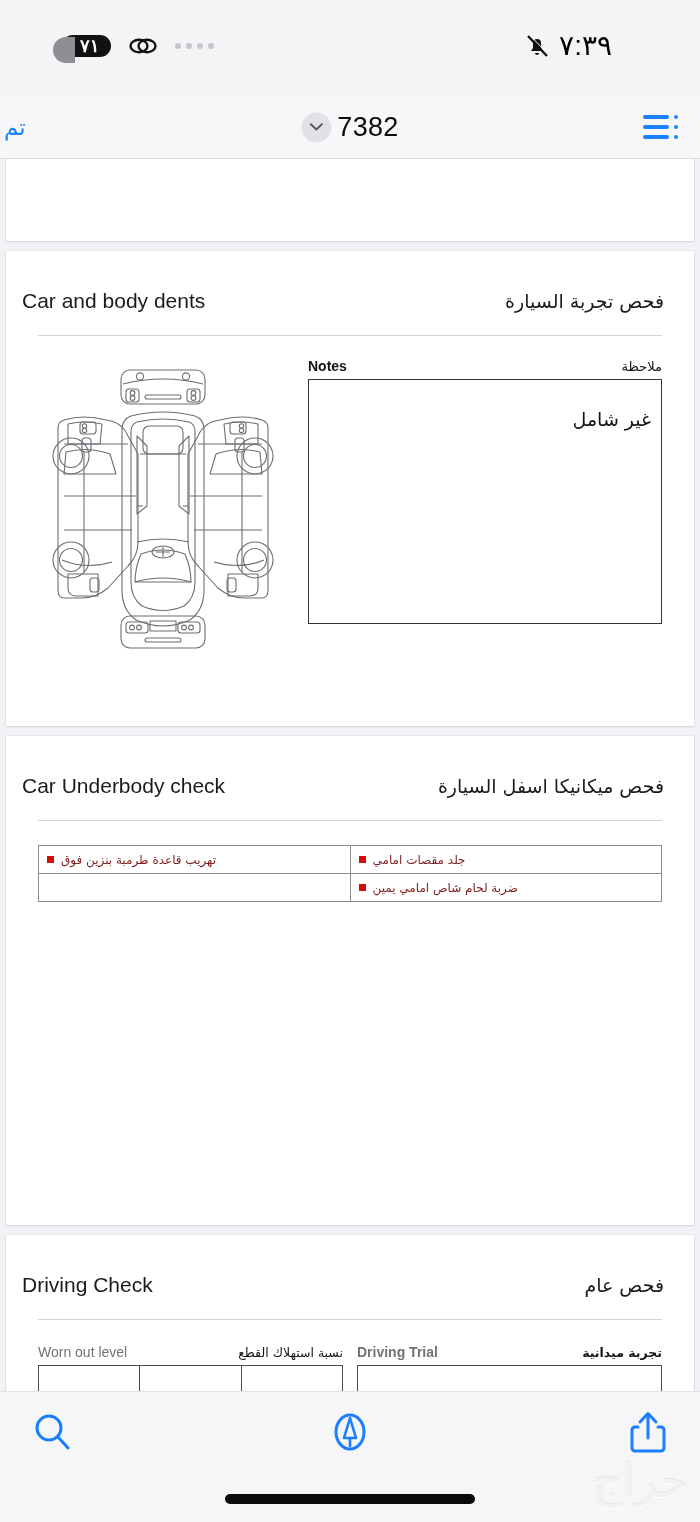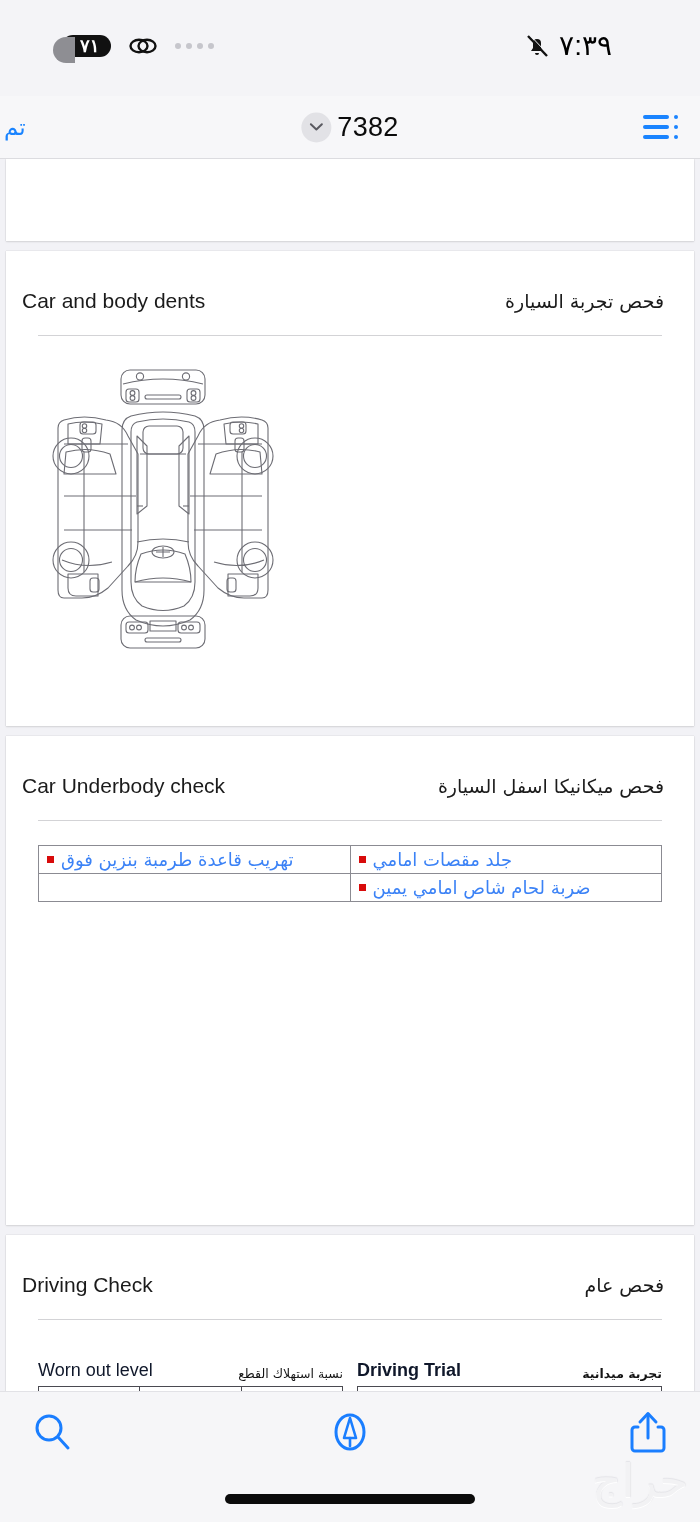--- a/index.html
+++ b/index.html
@@ -261,22 +261,22 @@
     gap: 7px;
     direction: rtl;
   }
   .sq {
     width: 7px; height: 7px;
     background: #d80b0b;
     flex: 0 0 7px;
     display: block;
   }
   .cell-txt {
-    font-size: 18px;
-    color: #3b82f6;
+    font-size: 12px;
+    color: #7f1d1d;
     font-family: "DejaVu Sans", sans-serif;
     white-space: nowrap;
     text-align: center;
   }
 
   
   .gen-body {
     padding: 24px 32px 0 32px;
   }
   .gen-cols {
@@ -284,23 +284,22 @@
     gap: 14px;
   }
   .gen-col { flex: 1; }
   .gen-col-head {
     display: flex;
     align-items: flex-end;
     justify-content: space-between;
     margin-bottom: 5px;
   }
   .gen-en {
-    font-size: 18px;
-    color: #0f172a;
-    margin-top: 16px;
+    font-size: 14px;
+    color: #737373;
   }
   .gen-en.b { font-weight: bold; }
   .gen-ar {
     font-size: 12.5px;
     color: #141414;
     direction: rtl;
     font-family: "DejaVu Sans", sans-serif;
   }
   .gen-ar.b { font-weight: bold; }
   .gen-grid {
@@ -509,20 +508,29 @@
             <circle cx="94" cy="263.5" r="2.4"></circle>
               <circle cx="101" cy="263.5" r="2.4"></circle>
             <circle cx="146" cy="263.5" r="2.4"></circle>
               <circle cx="153" cy="263.5" r="2.4"></circle>
             <rect x="112" y="257" width="26" height="10"></rect>
             <rect x="107" y="274" width="36" height="4" rx="2"></rect>
           </g>
         </svg>
       </div>
 
+      <div class="notes-block">
+        <div class="notes-head">
+          <span class="notes-en">Notes</span>
+          <span class="notes-ar">ملاحظة</span>
+        </div>
+        <div class="notes-box">
+          <span class="notes-value">غير شامل</span>
+        </div>
+      </div>
     </div>
   </div>
 
   <div class="page-card">
     <div class="sec-head">
       <span class="sec-title-en">Car Underbody check</span>
       <span class="sec-title-ar">فحص ميكانيكا اسفل السيارة</span>
     </div>
     <div class="sec-rule"></div>
 

